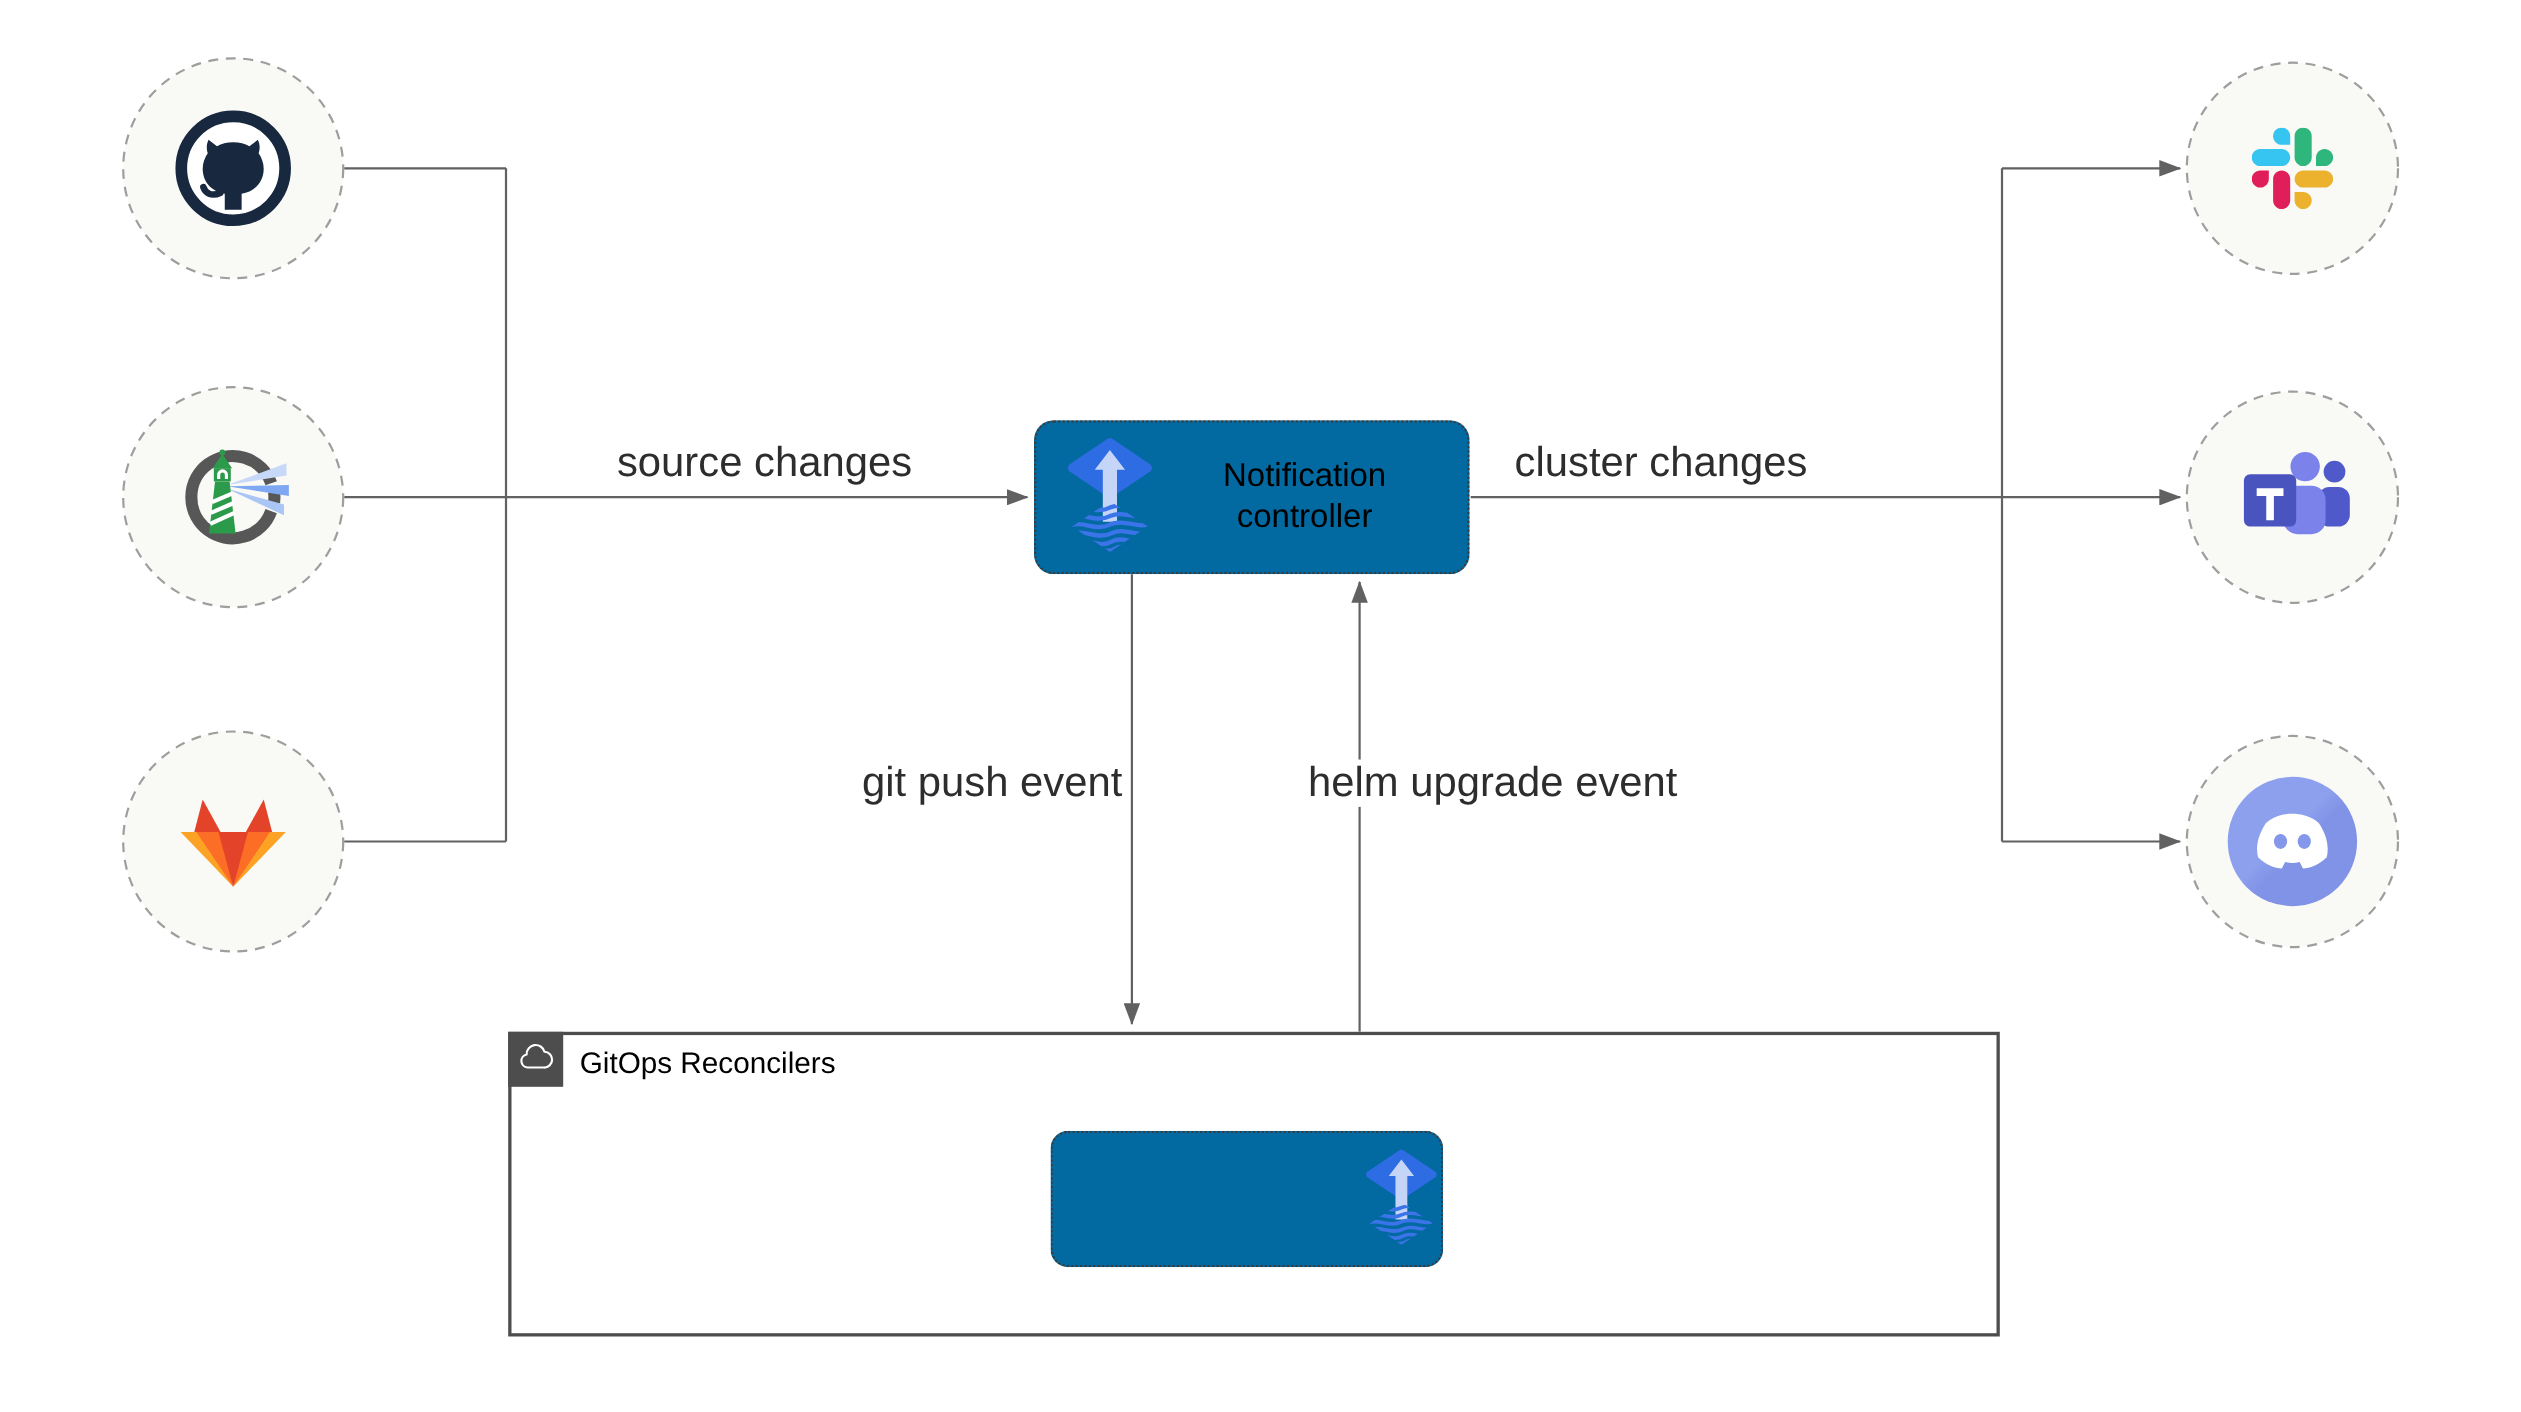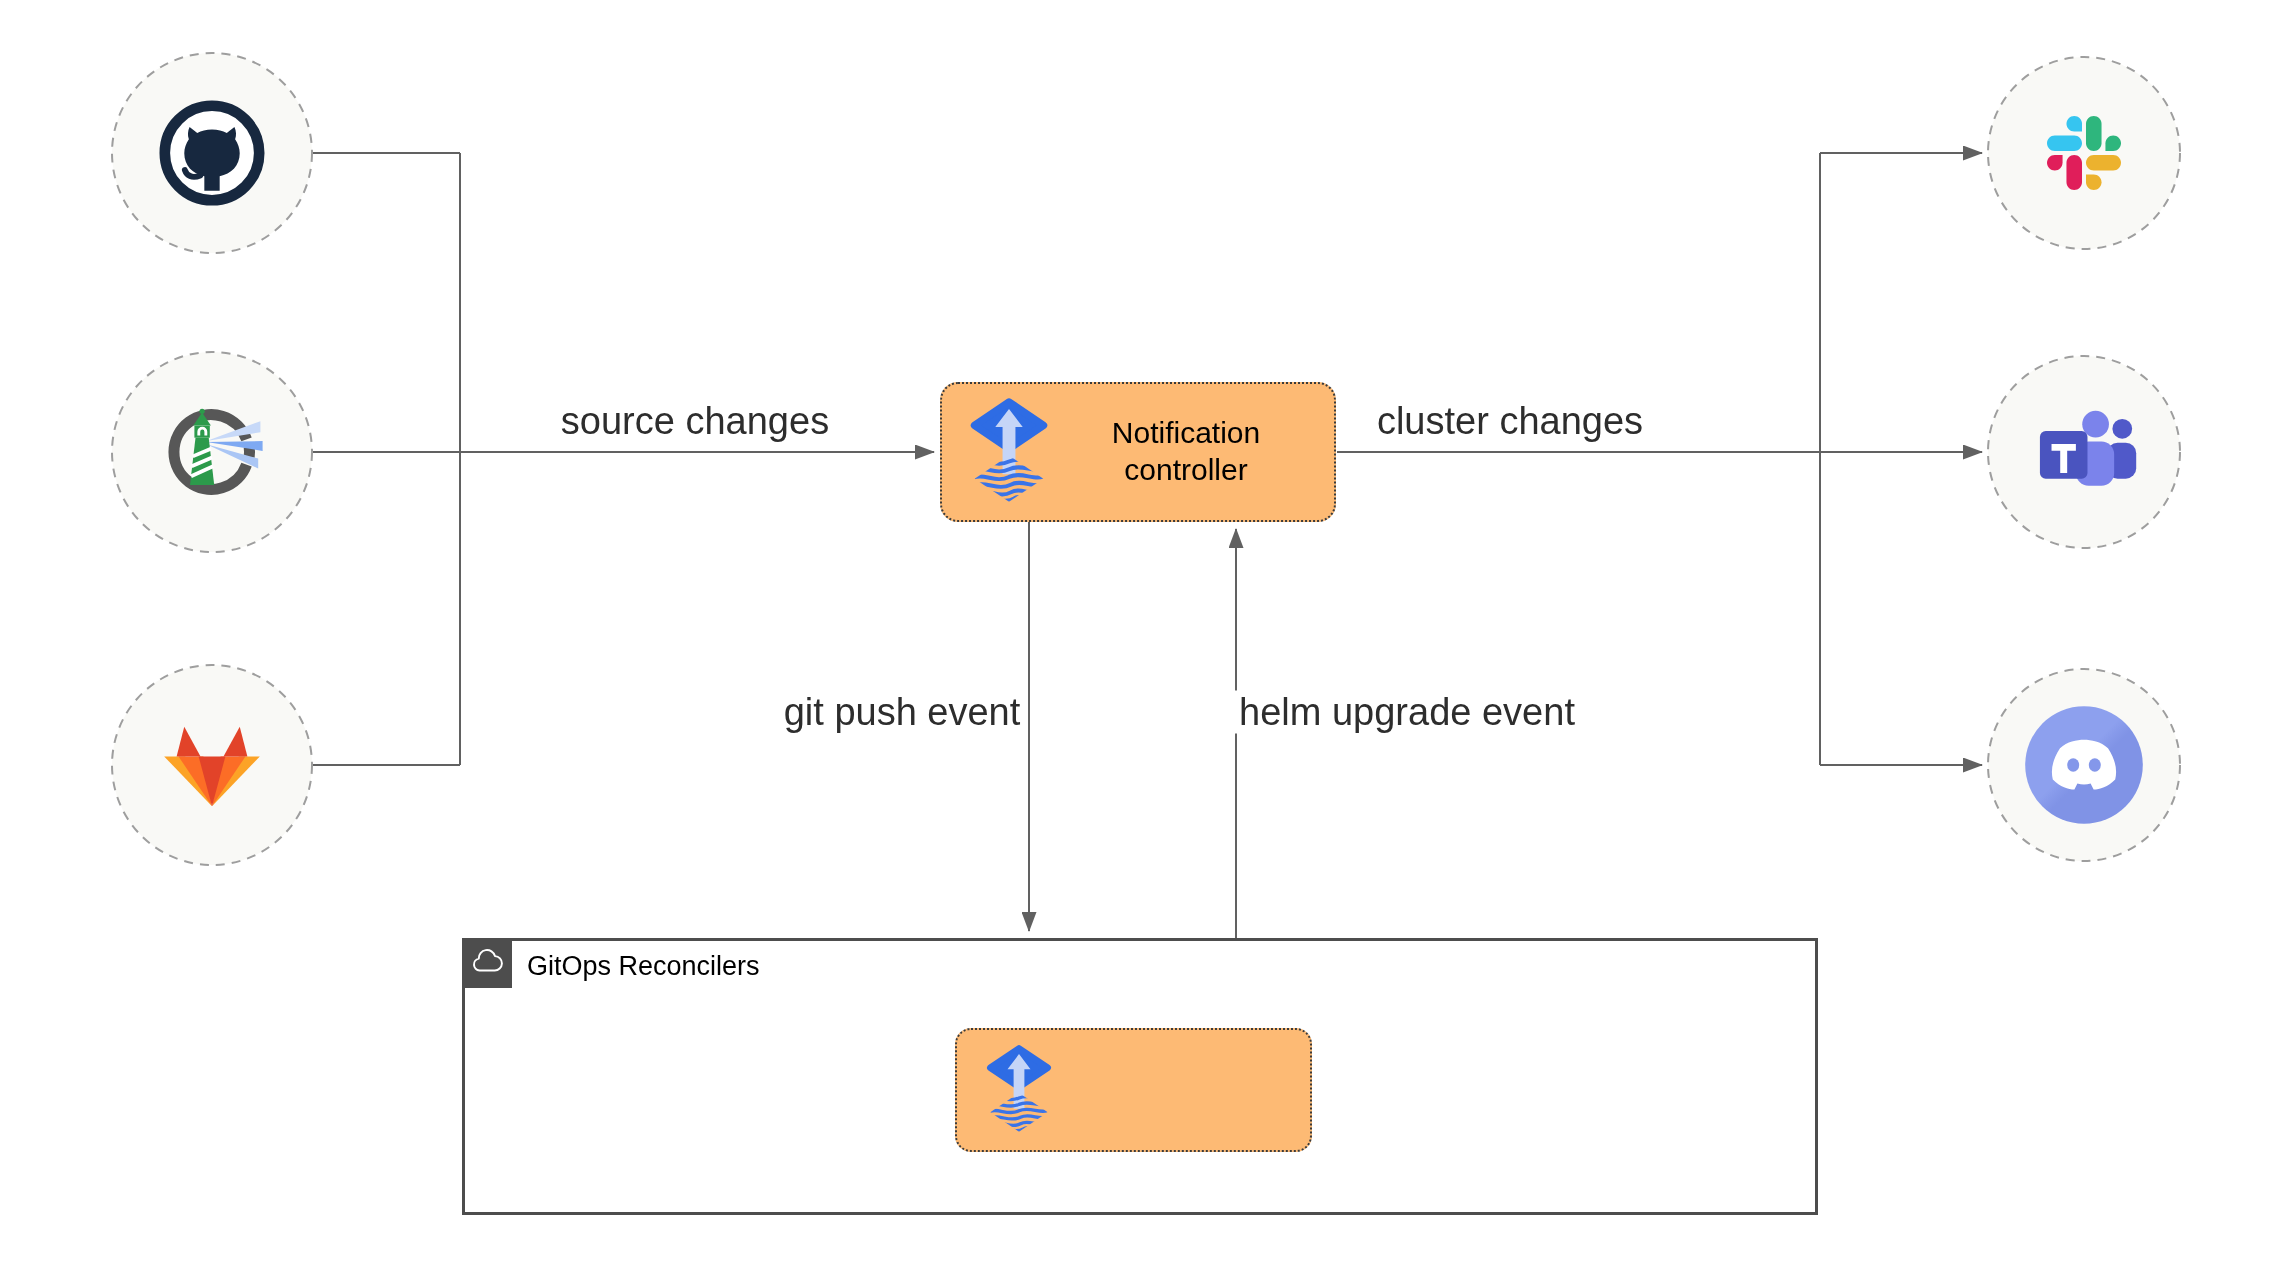--- a/index.html
+++ b/index.html
@@ -4,22 +4,22 @@
 <style>
   html,body{margin:0;padding:0;background:#ffffff;}
   #canvas{
     position:relative;width:2292px;height:1284px;background:#ffffff;overflow:hidden;
     font-family:"Liberation Sans","DejaVu Sans",sans-serif;
   }
   #wires{position:absolute;left:0;top:0;z-index:0;}
   .hub-icon{position:absolute;z-index:2;}
   .node{
     position:absolute;z-index:2;box-sizing:border-box;
-    background:#fdba74;border:2px dotted #3b3b3b;border-radius:18px;
-    display:flex;align-items:center;
+    background:#0369a1;border:2px dotted #3b3b3b;border-radius:18px;
+    display:flex;align-items:center;justify-content:flex-end;
   }
   .node .flux{flex:0 0 auto;}
   .node .node-label{
     flex:1 1 auto;text-align:center;color:#000;
     font-size:30px;line-height:1.22;padding-right:14px;white-space:pre-line;
   }
   #notification-box{left:940px;top:382px;width:396px;height:140px;padding-left:24px;}
   #notification-box .flux{width:86px;height:110px;}
   .reconciler-box{top:1028px;height:124px;padding-left:26px;border-radius:16px;}
   .reconciler-box .flux{width:72px;height:92px;}
@@ -190,21 +190,21 @@
   <div class="node" id="notification-box">
     <svg class="flux" viewBox="0 0 100 128">
         <use href="#flux-sym"></use>
       </svg>
     <div class="node-label">Notification controller</div>
   </div>
 
   <div class="edge-label" style="left:695px;top:421px">source changes</div>
   <div class="edge-label" style="left:1510px;top:421px">cluster changes</div>
   <div class="edge-label" style="left:902px;top:712px">git push event</div>
-  <div class="edge-label" style="left:1407px;top:712px">helm upgrade event</div>
+  <div class="edge-label" style="left:1357px;top:712px">helm upgrade event</div>
 
   <div id="gitops-box">
     <div id="gitops-badge">
       <svg width="36" height="36" viewBox="0 0 48 48">
           <use href="#cloud-sym"></use>
         </svg>
     </div>
     <div id="gitops-title">GitOps Reconcilers</div>
   </div>
 

